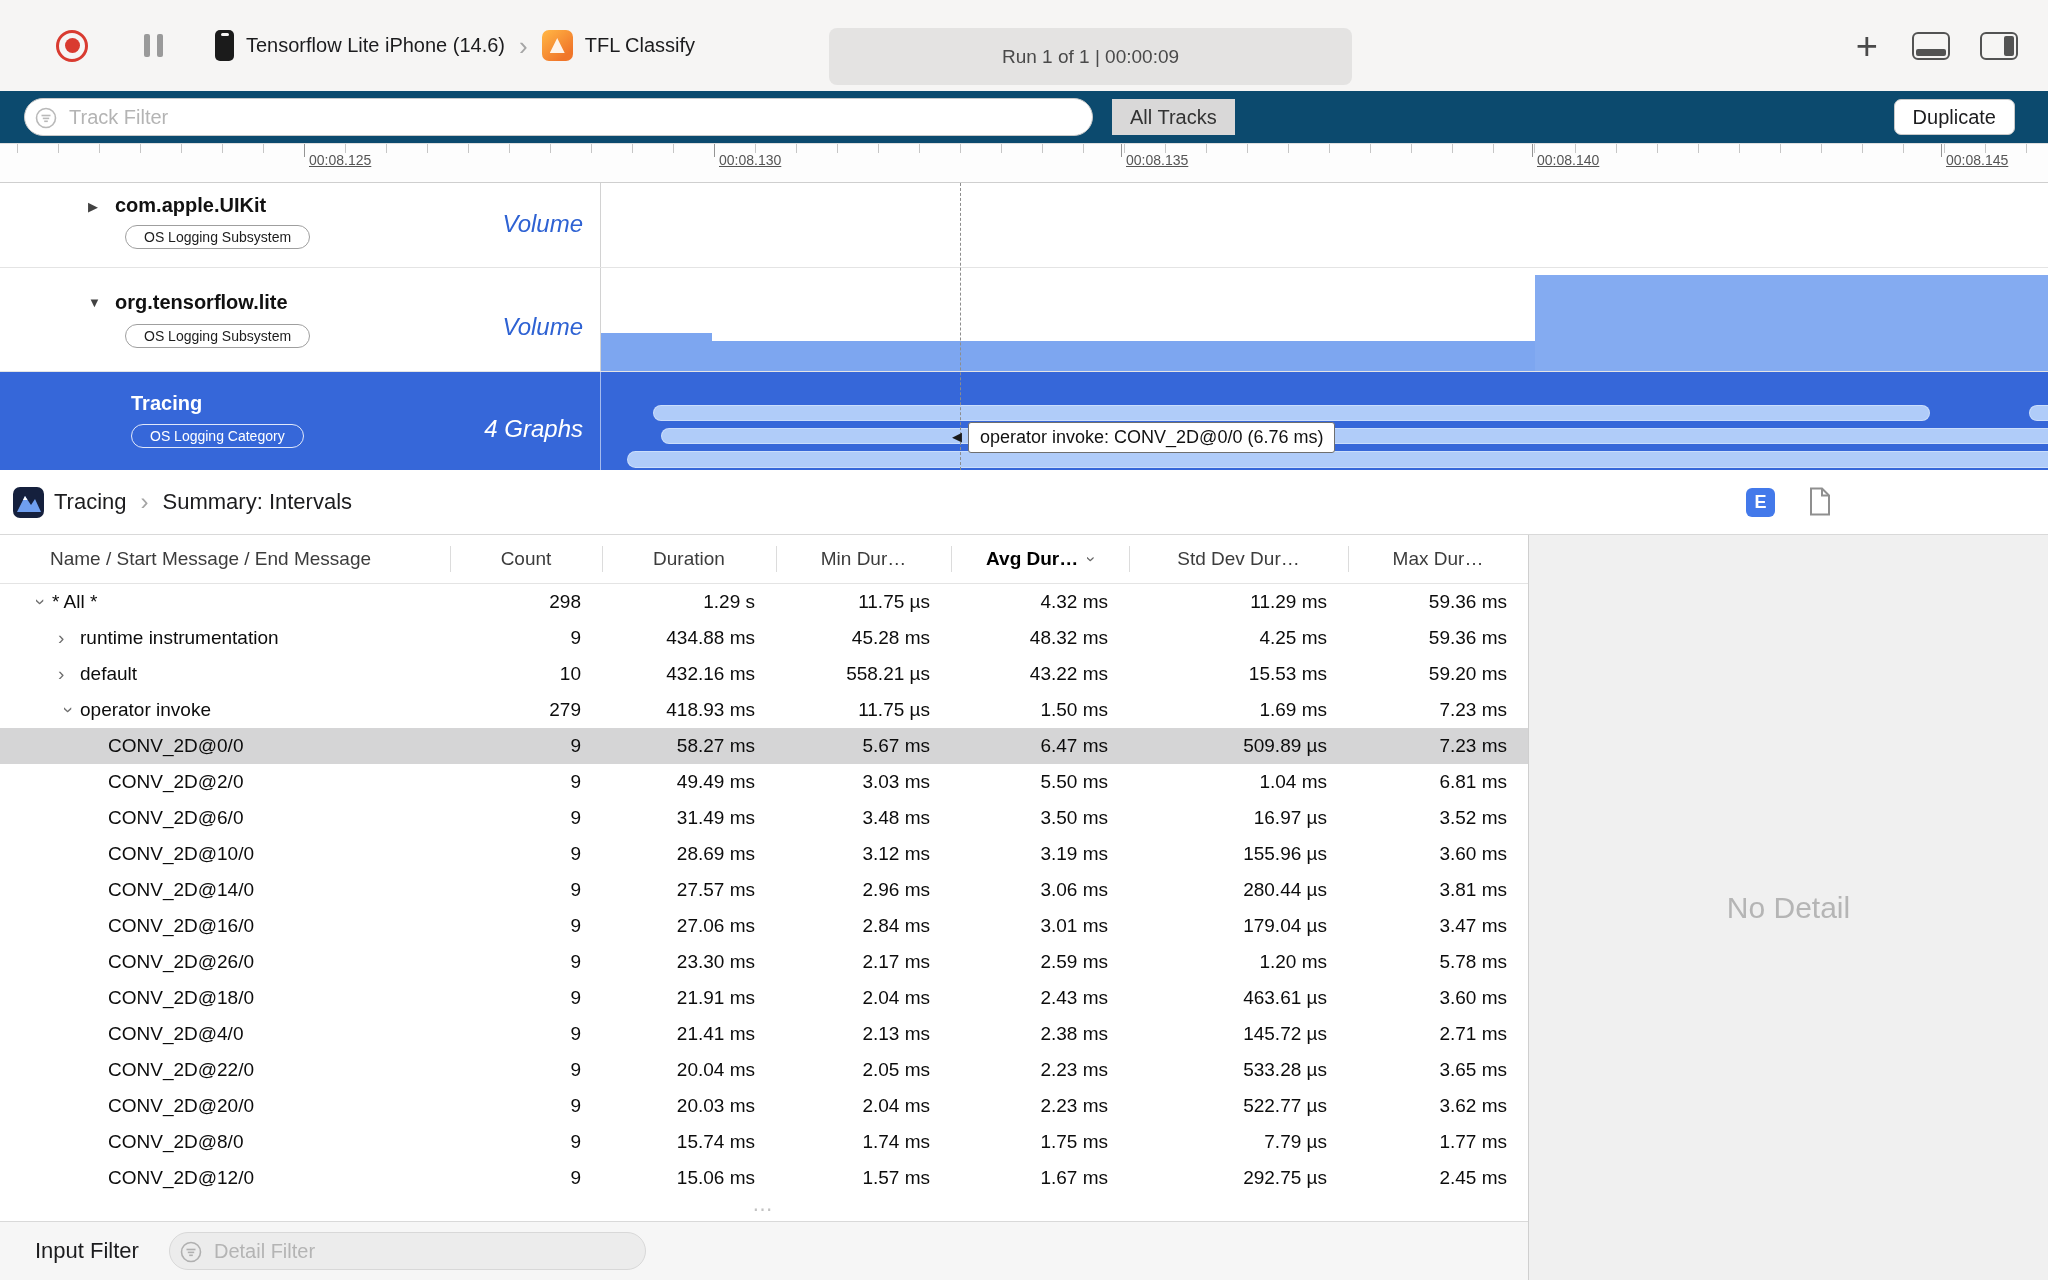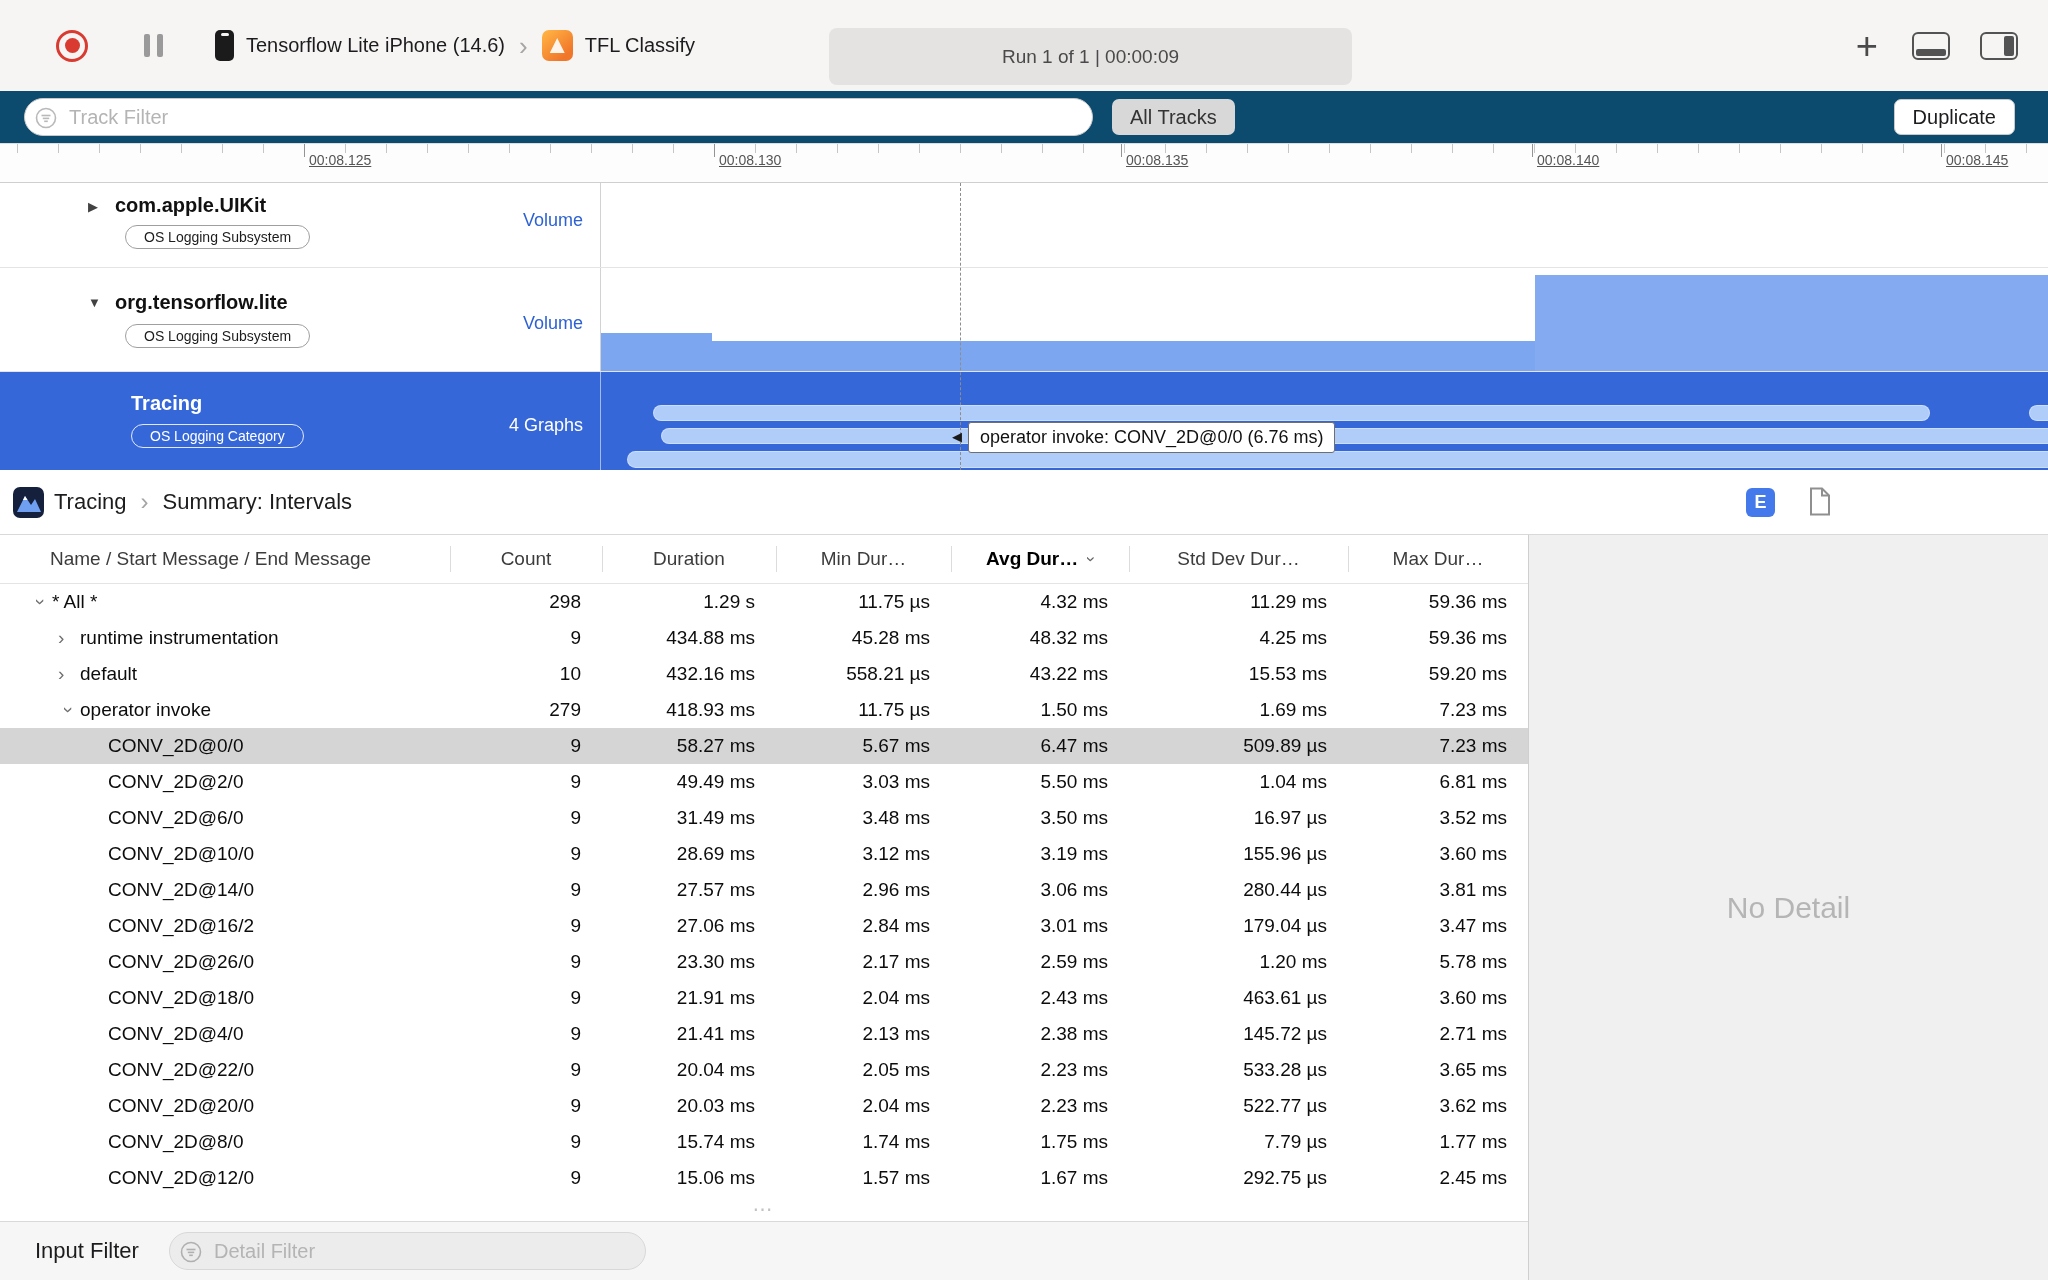--- a/index.html
+++ b/index.html
@@ -30,21 +30,21 @@
   .strip-right { position:absolute; top:2px; bottom:2px; right:2px; width:10px; background:#535353; border-radius:2px; }
 
   
   .filterbar { height:53px; background:#0c4a6e; display:flex; align-items:center; padding-left:24px; border-bottom:1px solid #dedede; }
   .pill { position:relative; height:38px; border-radius:19px; border:1px solid #c9c9c9; background:#fff; display:flex; align-items:center; }
   .pill.track { width:1069px; }
   .pill svg { position:absolute; left:10px; top:8px; }
   .pill input { border:none; outline:none; background:transparent; width:100%; height:100%; padding-left:44px; font-size:20px;
       font-family:"Liberation Sans", sans-serif; color:#222; }
   .pill input::placeholder { color:#b4b4b4; }
-  .alltracks-btn { margin-left:19px; height:36px; padding:0 18px; background:#d9d8d8; border-radius:7px; font-size:20px; color:#333;
+  .alltracks-btn { margin-left:19px; height:36px; padding:0 18px; background:#d9d8d8; border-radius:0; font-size:20px; color:#333;
       display:flex; align-items:center; }
   .fspacer { flex:1; }
   .duplicate-btn { margin-right:33px; height:36px; padding:0 18px; background:#fff; border:1px solid #c9c9c9; border-radius:7px;
       font-size:20px; color:#1c1c1e; display:flex; align-items:center; }
 
   
   .ruler { position:relative; height:39px; background:#fdfdfd; border-bottom:1px solid #cfcfcf; }
   .minors { position:absolute; inset:0; background-image:repeating-linear-gradient(90deg,#c6c6c6 0 1px,transparent 1px 41px);
       background-size:100% 9px; background-repeat:no-repeat; background-position:17px 0; }
   .tick { position:absolute; top:0; height:100%; }
@@ -57,21 +57,21 @@
   .track.t1 { height:85px; border-bottom:1px solid #e4e4e4; }
   .track.t2 { height:104px; border-bottom:1px solid #e4e4e4; }
   .track.t3 { height:98px; background:#3667d9; }
   .tlabel { position:relative; width:601px; flex:none; border-right:1px solid #d2d2d2; }
   .disc { position:absolute; left:88px; font-size:13px; color:#424242; }
   .t1 .disc { top:16px; } .t2 .disc { top:27px; }
   .tname { position:absolute; left:115px; font-size:20px; font-weight:bold; color:#111; white-space:nowrap; }
   .t1 .tname { top:11px; } .t2 .tname { top:23px; }
   .tbadge { position:absolute; left:125px; border:1px solid #9f9f9f; border-radius:14px; padding:3px 18px; font-size:14px; color:#1c1c1c; white-space:nowrap; }
   .t1 .tbadge { top:42px; } .t2 .tbadge { top:56px; }
-  .tmeta { position:absolute; right:17px; font-size:18px; color:#2e62d3; }
+  .tmeta { position:absolute; right:17px; font-size:24px; color:#2e62d3;font-style:italic; }
   .t1 .tmeta { top:27px; } .t2 .tmeta { top:45px; }
   .t3 .tname { left:131px; top:20px; color:#fff; }
   .t3 .tbadge { left:131px; top:52px; border-color:rgba(255,255,255,.85); color:#fff; }
   .t3 .tmeta { top:43px; color:#fff; }
   .t3 .tlabel { border-right-color:rgba(255,255,255,.55); }
   .tgraph { position:relative; flex:1; overflow:hidden; }
   .vstep { position:absolute; bottom:0; background:#7da6f0; }
   .vs1 { left:0; width:111px; height:38px; }
   .vs2 { left:111px; width:823px; height:30px; }
   .vs3 { left:934px; right:0; height:96px; background:#84abf1; }
@@ -350,21 +350,21 @@
           <div class="trow">
             <div class="tc name ind2"><span>CONV_2D@14/0</span></div>
             <div class="tc num">9</div>
             <div class="tc num">27.57 ms</div>
             <div class="tc num">2.96 ms</div>
             <div class="tc num">3.06 ms</div>
             <div class="tc num">280.44 µs</div>
             <div class="tc num">3.81 ms</div>
           </div>
           <div class="trow">
-            <div class="tc name ind2"><span>CONV_2D@16/2</span></div>
+            <div class="tc name ind2"><span>CONV_2D@16/0</span></div>
             <div class="tc num">9</div>
             <div class="tc num">27.06 ms</div>
             <div class="tc num">2.84 ms</div>
             <div class="tc num">3.01 ms</div>
             <div class="tc num">179.04 µs</div>
             <div class="tc num">3.47 ms</div>
           </div>
           <div class="trow">
             <div class="tc name ind2"><span>CONV_2D@26/0</span></div>
             <div class="tc num">9</div>

